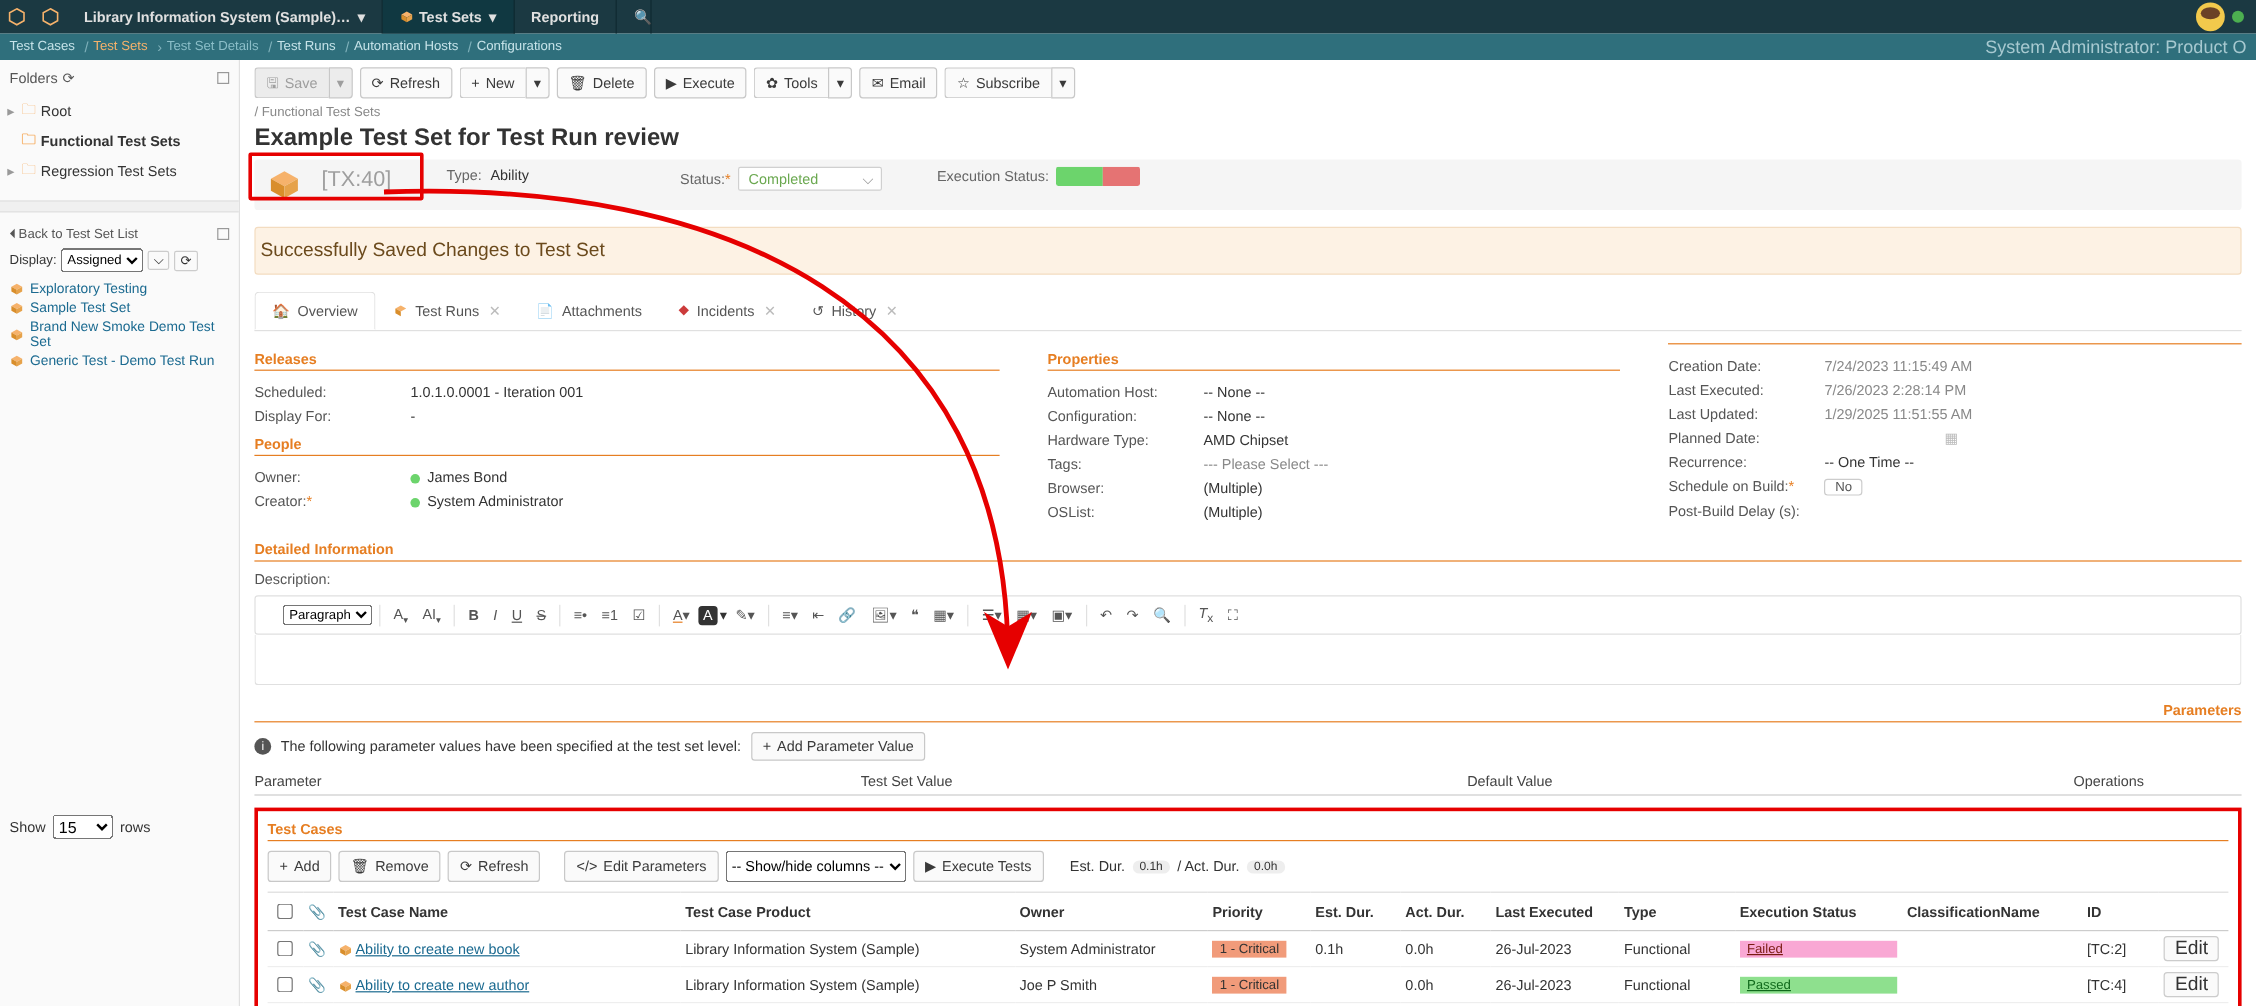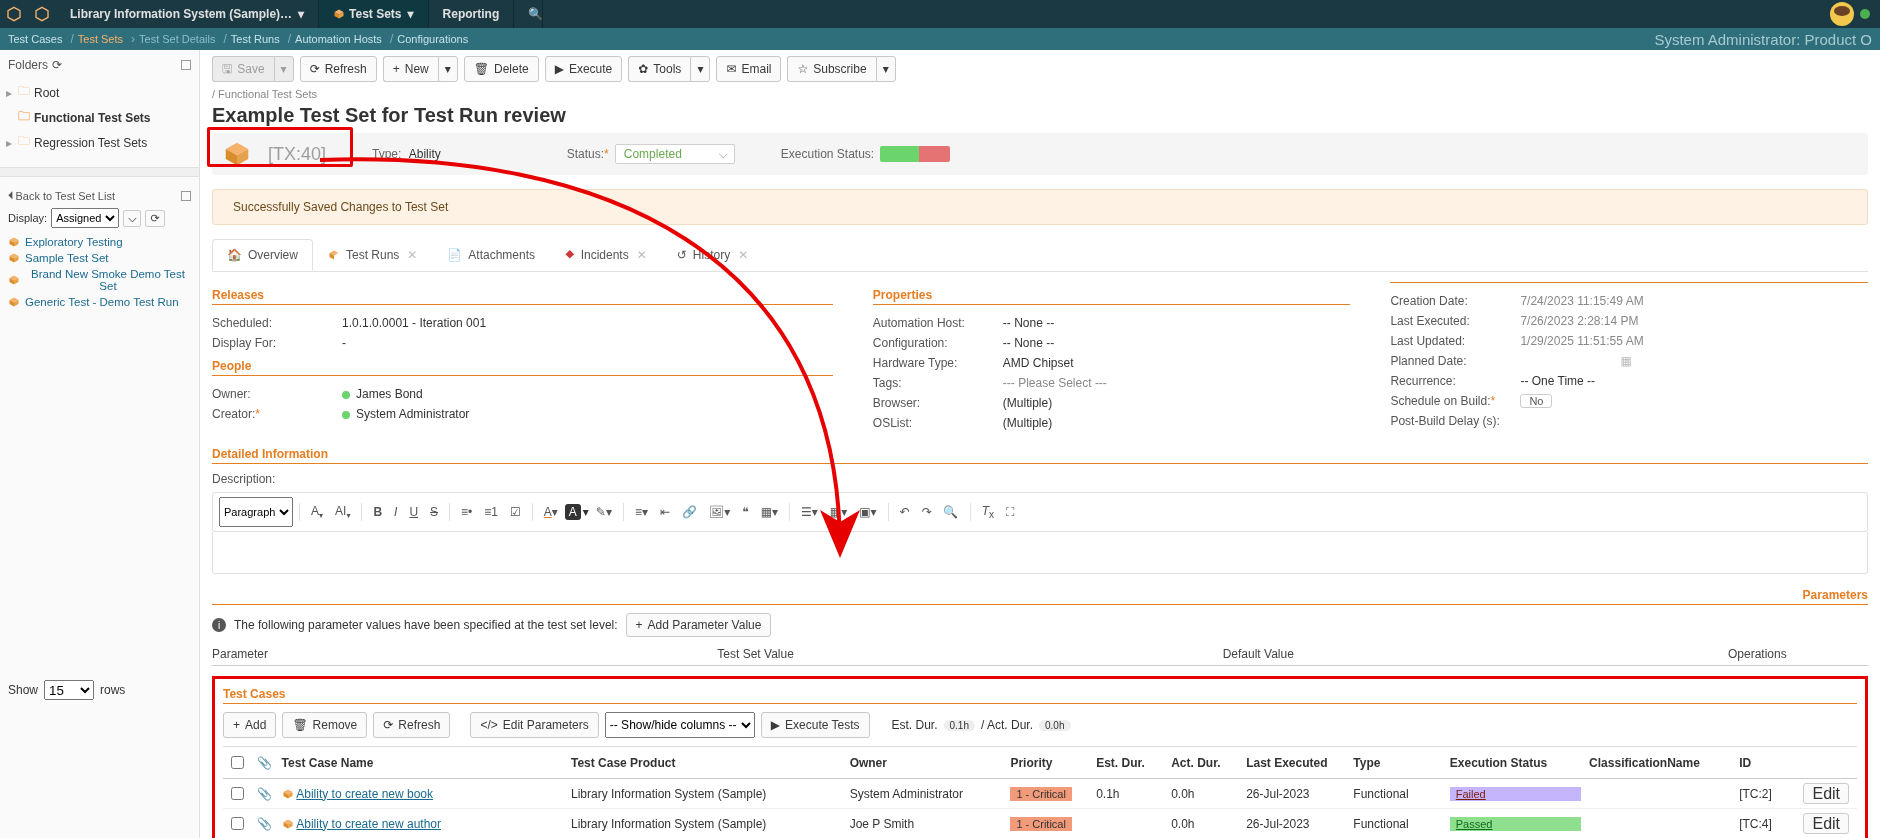--- a/index.html
+++ b/index.html
@@ -30,88 +30,88 @@
   .tree { padding:4px 6px; font-size:12px; }
   .tree-row { display:flex; align-items:center; gap:4px; padding:2px 0; color:#333; cursor:pointer;}
   .tree-row.bold { font-weight:700; }
   .tree-row .tw { color:#999; width:8px; display:inline-block;}
   .folder-ico { color:#f6b26b; }
   .left-divider { height:10px; background:#f0f0f0; border-top:1px solid #e0e0e0; border-bottom:1px solid #e0e0e0; margin:8px 0;}
   .back-row { display:flex; align-items:center; padding:4px 8px; font-size:11px; color:#555;}
   .back-row .sq { margin-left:auto; width:10px; height:10px; border:1px solid #999;}
   .disp-row { display:flex; align-items:center; padding:2px 8px; gap:4px; font-size:11px;}
   .disp-row select { font-size:11px; height:20px; }
-  .tslist { padding:4px 8px;text-align:center; }
+  .tslist { padding:4px 8px; }
   .tslist .row { display:flex; align-items:center; gap:5px; padding:2px 0; color:#1b6a90; cursor:pointer; font-size:11.5px;}
   .cube { width:12px; height:12px; flex:0 0 12px;}
   
   .toolbar { display:flex; gap:6px; align-items:stretch; margin-top:2px; }
   .tbtn { border:1px solid #c8c8c8; background:#fafafa; border-radius:3px; padding:3px 9px; display:flex; align-items:center; gap:5px; font-size:12px; color:#3a3a3a; cursor:pointer; height:26px;}
   .tbtn.disabled { background:#ececec; color:#9e9e9e; }
   .tbtn .ico { font-size:12px; line-height:1; }
   .split { display:flex; }
   .split .tbtn:first-child { border-radius:3px 0 0 3px; border-right:none;}
   .split .tbtn.caretbtn { border-radius:0 3px 3px 0; padding:3px 6px;}
   .crumb { color:#888; font-size:11px; margin-top:6px; }
   .title { font-size:20px; font-weight:700; margin:4px 0 6px 0; }
   
-  .headerstrip { background:#f5f5f5; border-radius:3px; padding:6px 10px; display:flex; align-items:center; gap:16px; position:relative; }
+  .headerstrip { background:#f5f5f5; border-radius:3px; padding:6px 10px; display:flex; align-items:flex-start; gap:16px; position:relative; }
   .hs-id { font-size:18px; color:#9e9e9e; font-weight:500; }
   .hs-ico { width:30px; height:30px; }
   .hs-label { font-size:12px; color:#666; }
   .hs-star { color:#e67e22; }
   .hs-status { display:flex; align-items:center; gap:6px; }
   .hs-status-val { border:1px solid #d0d0d0; border-radius:2px; padding:2px 24px 2px 8px; background:#fff; color:#6aa84f; min-width:120px; position:relative;}
   .hs-status-val::after{content:"⌵"; position:absolute; right:6px; color:#999;}
   .exec-bar { display:flex; width:70px; height:16px; border-radius:2px; overflow:hidden;}
   .exec-bar .g { background:#6cd46c; }
   .exec-bar .r { background:#e57373; }
   
   .hl-rect { position:absolute; border:3px solid #e60000; border-radius:2px; pointer-events:none; left:-5px; top:-6px; width:146px; height:40px; }
   
-  .banner { background:#fdf2e4; border:1px solid #f3dcc0; color:#6b4a1c; padding:10px 20px; border-radius:3px; margin-top:14px; font-size:12px;}
+  .banner { background:#fdf2e4; border:1px solid #f3dcc0; color:#6b4a1c; padding:10px 4px; border-radius:3px; margin-top:14px; font-size:16px;}
   
   .tabs { display:flex; border-bottom:1px solid #e0e0e0; margin-top:14px; }
   .tab { padding:8px 14px; display:flex; align-items:center; gap:6px; font-size:12px; color:#555; cursor:pointer; border:1px solid transparent; }
   .tab.active { background:#fff; border:1px solid #e0e0e0; border-bottom-color:#fff; border-radius:4px 4px 0 0; }
   .tab .close { color:#bbb; margin-left:2px; }
   
   .sections { display:flex; gap:40px; margin-top:10px; }
   .sec { flex:1; min-width:0;}
   .sec h4 { color:#e67e22; font-size:12px; font-weight:700; margin:6px 0 2px 0; }
   .sec hr { border:none; border-top:1px solid #e67e22; margin:0 0 8px 0; }
   .kv { display:flex; gap:10px; padding:3px 0; font-size:12px; }
   .kv .k { width:120px; color:#555; }
   .kv .v { color:#333; }
   .dot { display:inline-block; width:8px; height:8px; border-radius:50%; background:#6cd46c; margin-right:6px; vertical-align:middle;}
   .pill { display:inline-block; border:1px solid #ccc; border-radius:3px; padding:0 8px; font-size:11px; color:#555; background:#fff;}
   
   .ed-toolbar { border:1px solid #e0e0e0; border-radius:3px; padding:4px 6px; display:flex; align-items:center; gap:2px; flex-wrap:wrap; margin-top:6px;}
-  .ed-sel { height:30px; font-size:11px; }
+  .ed-sel { height:17px; font-size:11px;margin-left:17px; }
   .ed-btn { padding:3px 5px; font-size:12px; color:#555; border-radius:3px; cursor:pointer; }
   .ed-sep { width:1px; height:18px; background:#e0e0e0; margin:0 4px;}
   .ed-area { border:1px solid #e0e0e0; border-top:none; height:42px; border-radius:0 0 3px 3px; }
   
   .param-note { display:flex; align-items:center; gap:8px; margin-top:6px; font-size:12px;}
   .param-note .ico { background:#555; color:#fff; width:14px; height:14px; border-radius:50%; display:inline-flex; align-items:center; justify-content:center; font-size:10px;}
   .param-head { display:flex; margin-top:10px; border-bottom:1px solid #ccc; padding-bottom:4px; color:#444; font-size:12px;}
   .param-head > div { flex:1; }
   
   .tc-wrap { border:3px solid #e60000; padding:8px; margin-top:10px; }
   .tc-toolbar { display:flex; gap:6px; align-items:center;}
   .tc-toolbar .tbtn { height:26px; }
   select.cols { height:26px; font-size:12px; min-width:150px;}
   .durpill { background:#eee; border-radius:8px; padding:0 6px; font-size:10px; vertical-align:middle;}
   table.tc { width:100%; border-collapse:collapse; margin-top:8px; font-size:12px; position:relative;}
   table.tc th { text-align:left; font-weight:700; border-top:1px solid #ddd; border-bottom:1px solid #ccc; padding:6px 4px;}
   table.tc td { padding:5px 4px; border-bottom:1px solid #eee; vertical-align:middle;}
   table.tc a { color:#1b6a90; text-decoration:underline;}
   .chip { display:inline-block; padding:1px 6px; font-size:11px; }
   .chip.crit { background:#f19b7a; }
-  .chip.fail { background:#c4b5fd; color:#7a1c12; text-decoration:underline;}
+  .chip.fail { background:#f9a8d4; color:#7a1c12; text-decoration:underline;}
   .chip.pass { background:#8ee08e; color:#116a1c; text-decoration:underline;}
   .editbtn { border:1px solid #ccc; border-radius:3px; padding:1px 8px; font-size:16px; background:#fafafa; cursor:pointer;}
   
   .arrow-svg { position:absolute; left:0; top:0; pointer-events:none; }
   
   .leftbottom { padding:6px 8px; font-size:12px; display:flex; align-items:center; gap:6px; position:relative;}
 </style>
 </head>
 <body>
 

